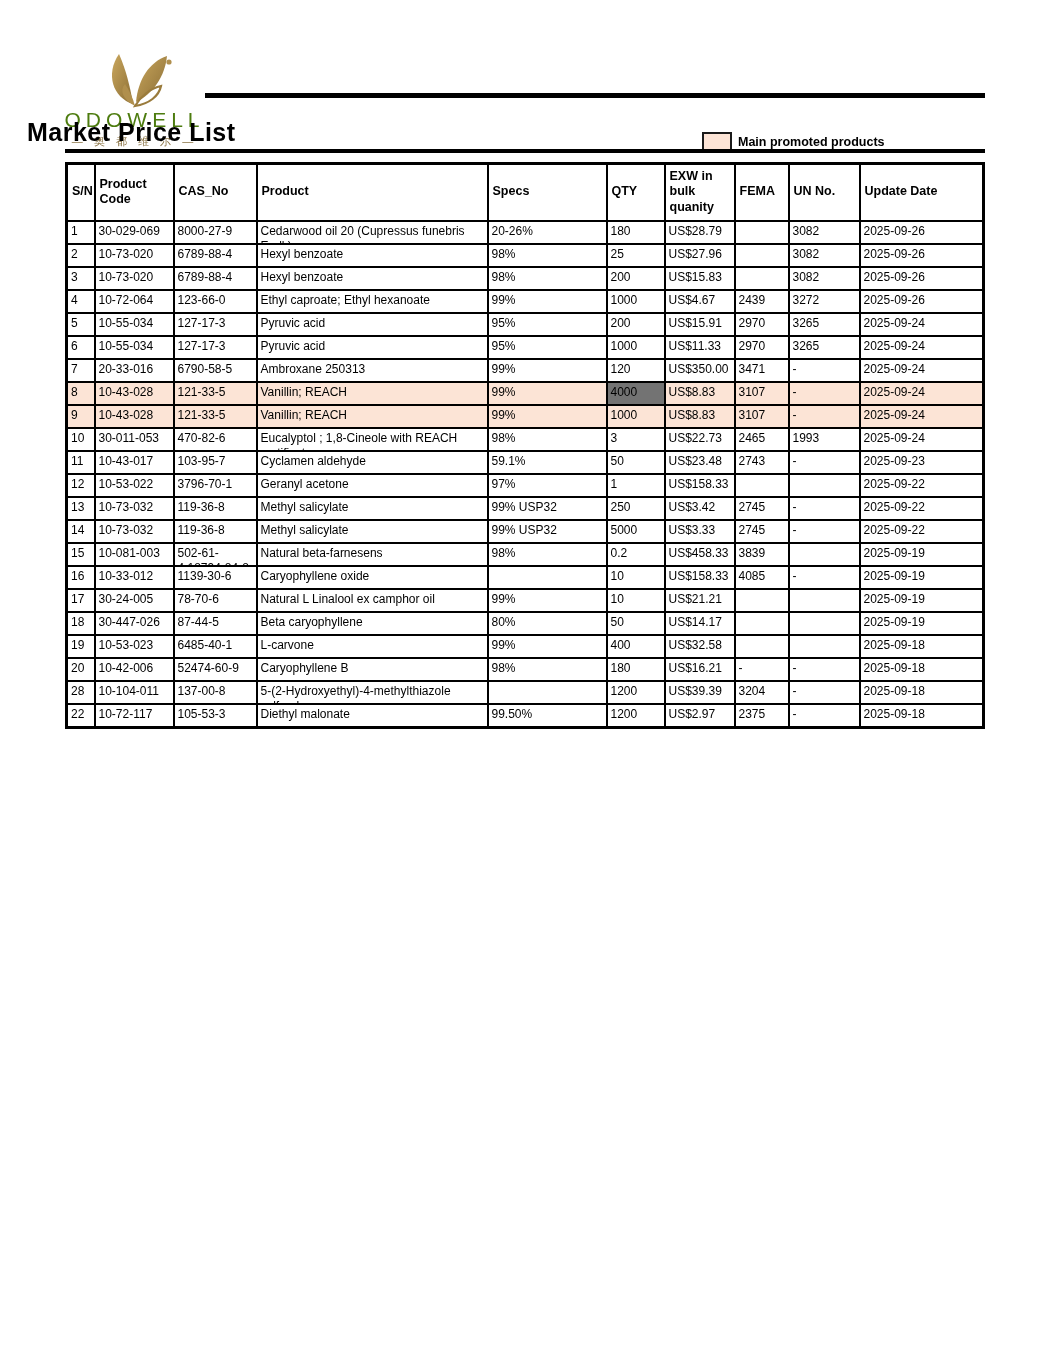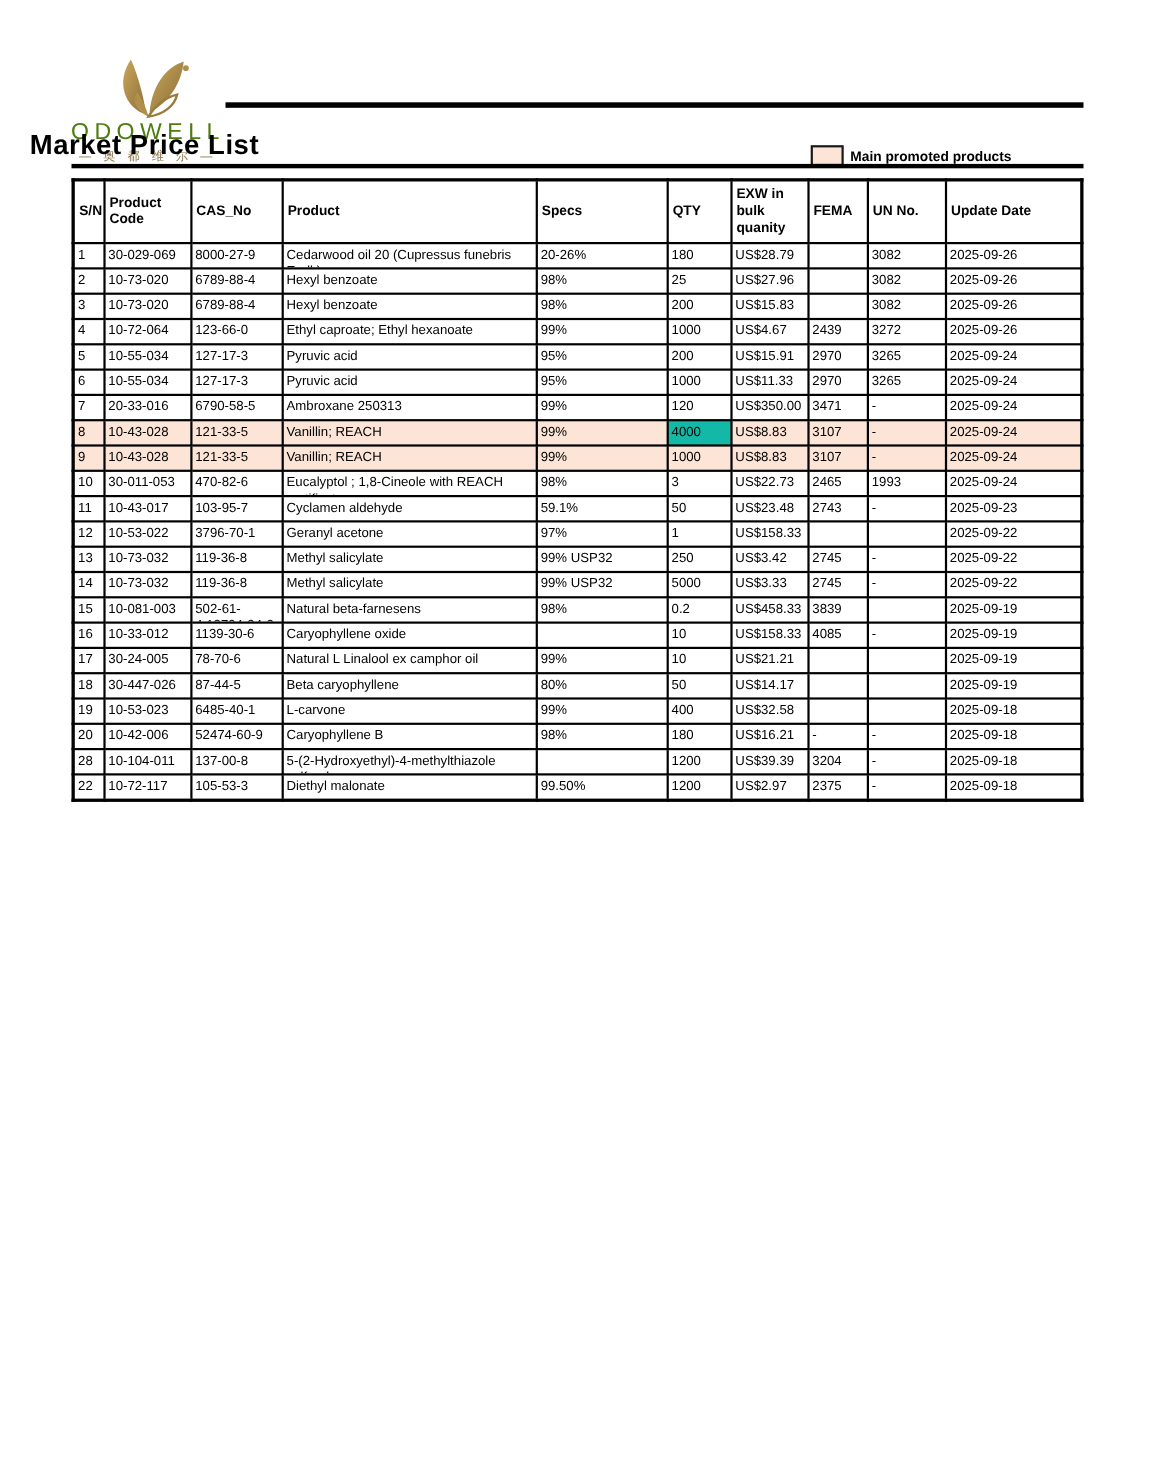--- a/index.html
+++ b/index.html
@@ -15,21 +15,21 @@
     margin-top:-2px; white-space:nowrap;
   }
   .logo-tagline {
     font-size:11px; letter-spacing:4px; color:#8a7344; margin-top:2px; white-space:nowrap;
   }
   .rule-top { position:absolute; left:205px; top:93px; width:780px; height:5px; background:#000; }
   .page-title {
     position:absolute; left:0; top:118px; width:1050px; text-align:left;
     font-size:25px; font-weight:bold; letter-spacing:0.5px;padding-left:27px;
   }
-  .legend { position:absolute; left:737px; top:132px; display:flex; align-items:center;justify-content:space-between; }
+  .legend { position:absolute; left:702px; top:132px; display:flex; align-items:center;justify-content:space-between; }
   .legend-swatch {
     width:30px; height:19px; border:2px solid #1a1a1a; box-sizing:border-box;
     background:#fce4d6;
   }
   .legend-label { font-size:12.5px; font-weight:bold; margin-left:6px; white-space:nowrap; }
   .rule-title { position:absolute; left:65px; top:149px; width:920px; height:4px; background:#000; }
 
   
   .table-wrap { position:absolute; left:65px; top:162px; }
   table.price { border-collapse:collapse; table-layout:fixed; width:918px; }
@@ -367,21 +367,21 @@
             </td>
             <td style="background: rgb(252, 228, 214);">
               <div class="cell">121-33-5</div>
             </td>
             <td style="background: rgb(252, 228, 214);">
               <div class="cell">Vanillin;  REACH</div>
             </td>
             <td style="background: rgb(252, 228, 214);">
               <div class="cell">99%</div>
             </td>
-            <td style="background: #14b8a6;">
+            <td style="background: #737373;">
               <div class="cell">4000</div>
             </td>
             <td style="background: rgb(252, 228, 214);">
               <div class="cell">US$8.83</div>
             </td>
             <td style="background: rgb(252, 228, 214);">
               <div class="cell">3107</div>
             </td>
             <td style="background: rgb(252, 228, 214);">
               <div class="cell">-</div>

